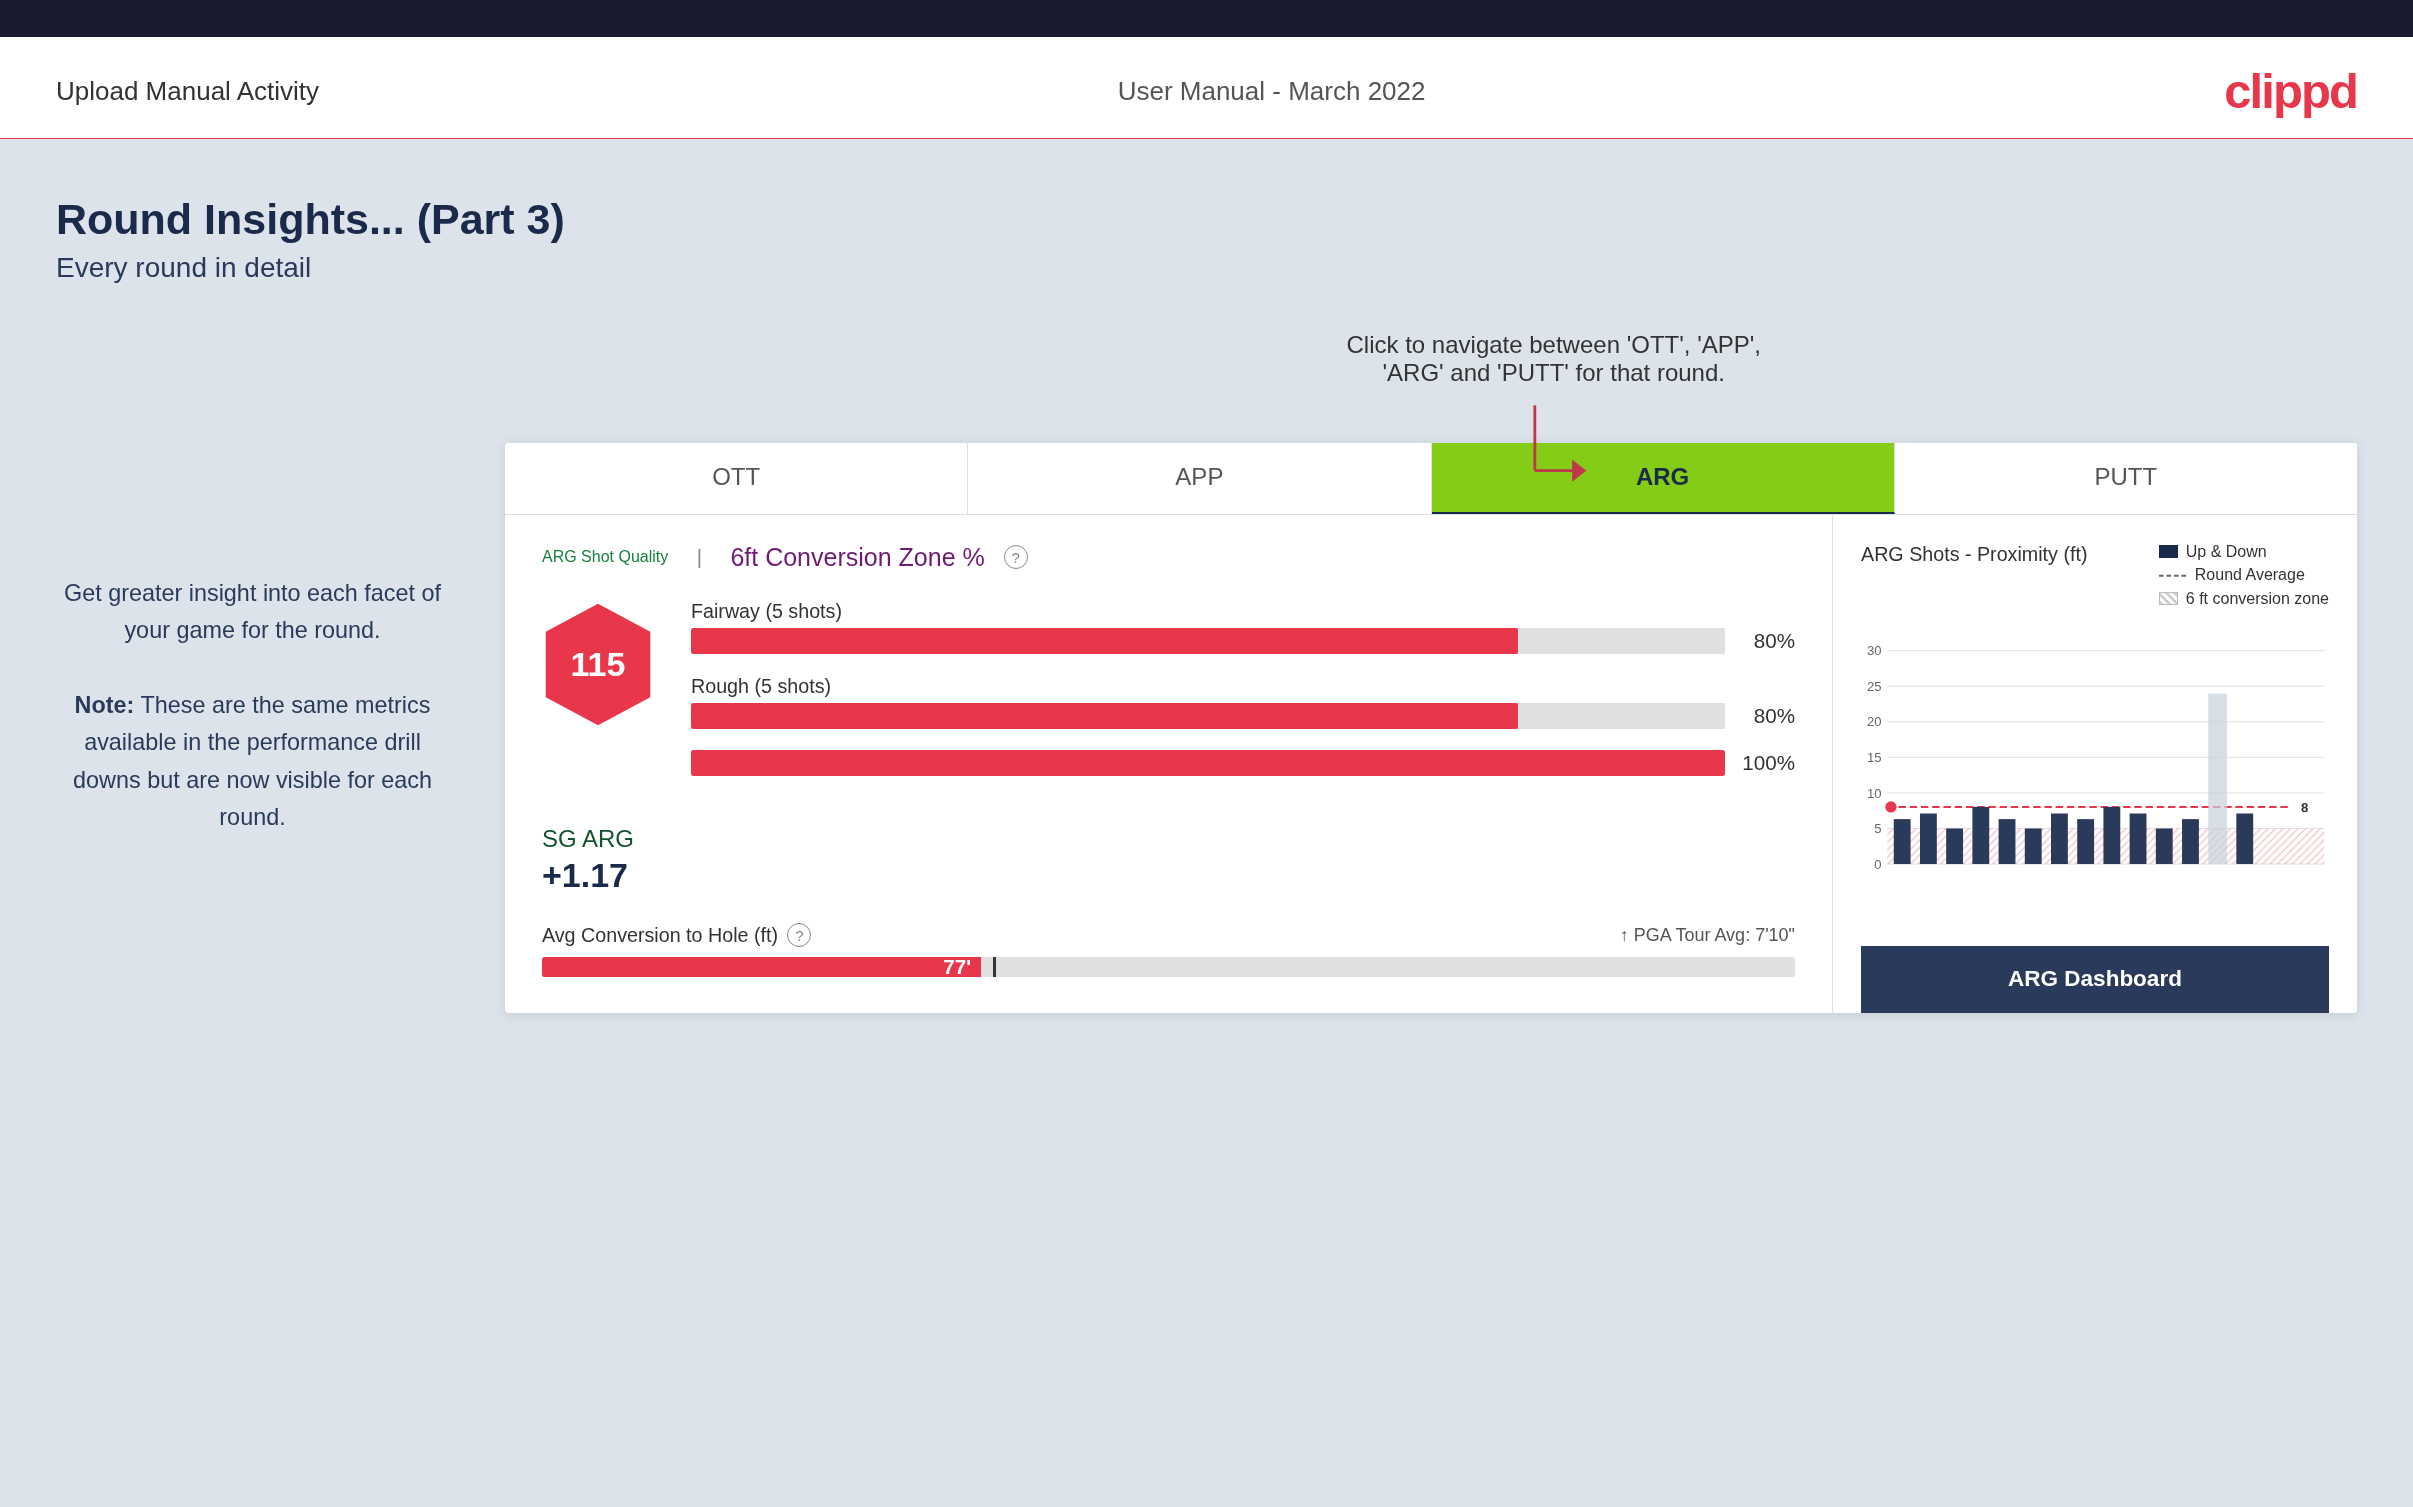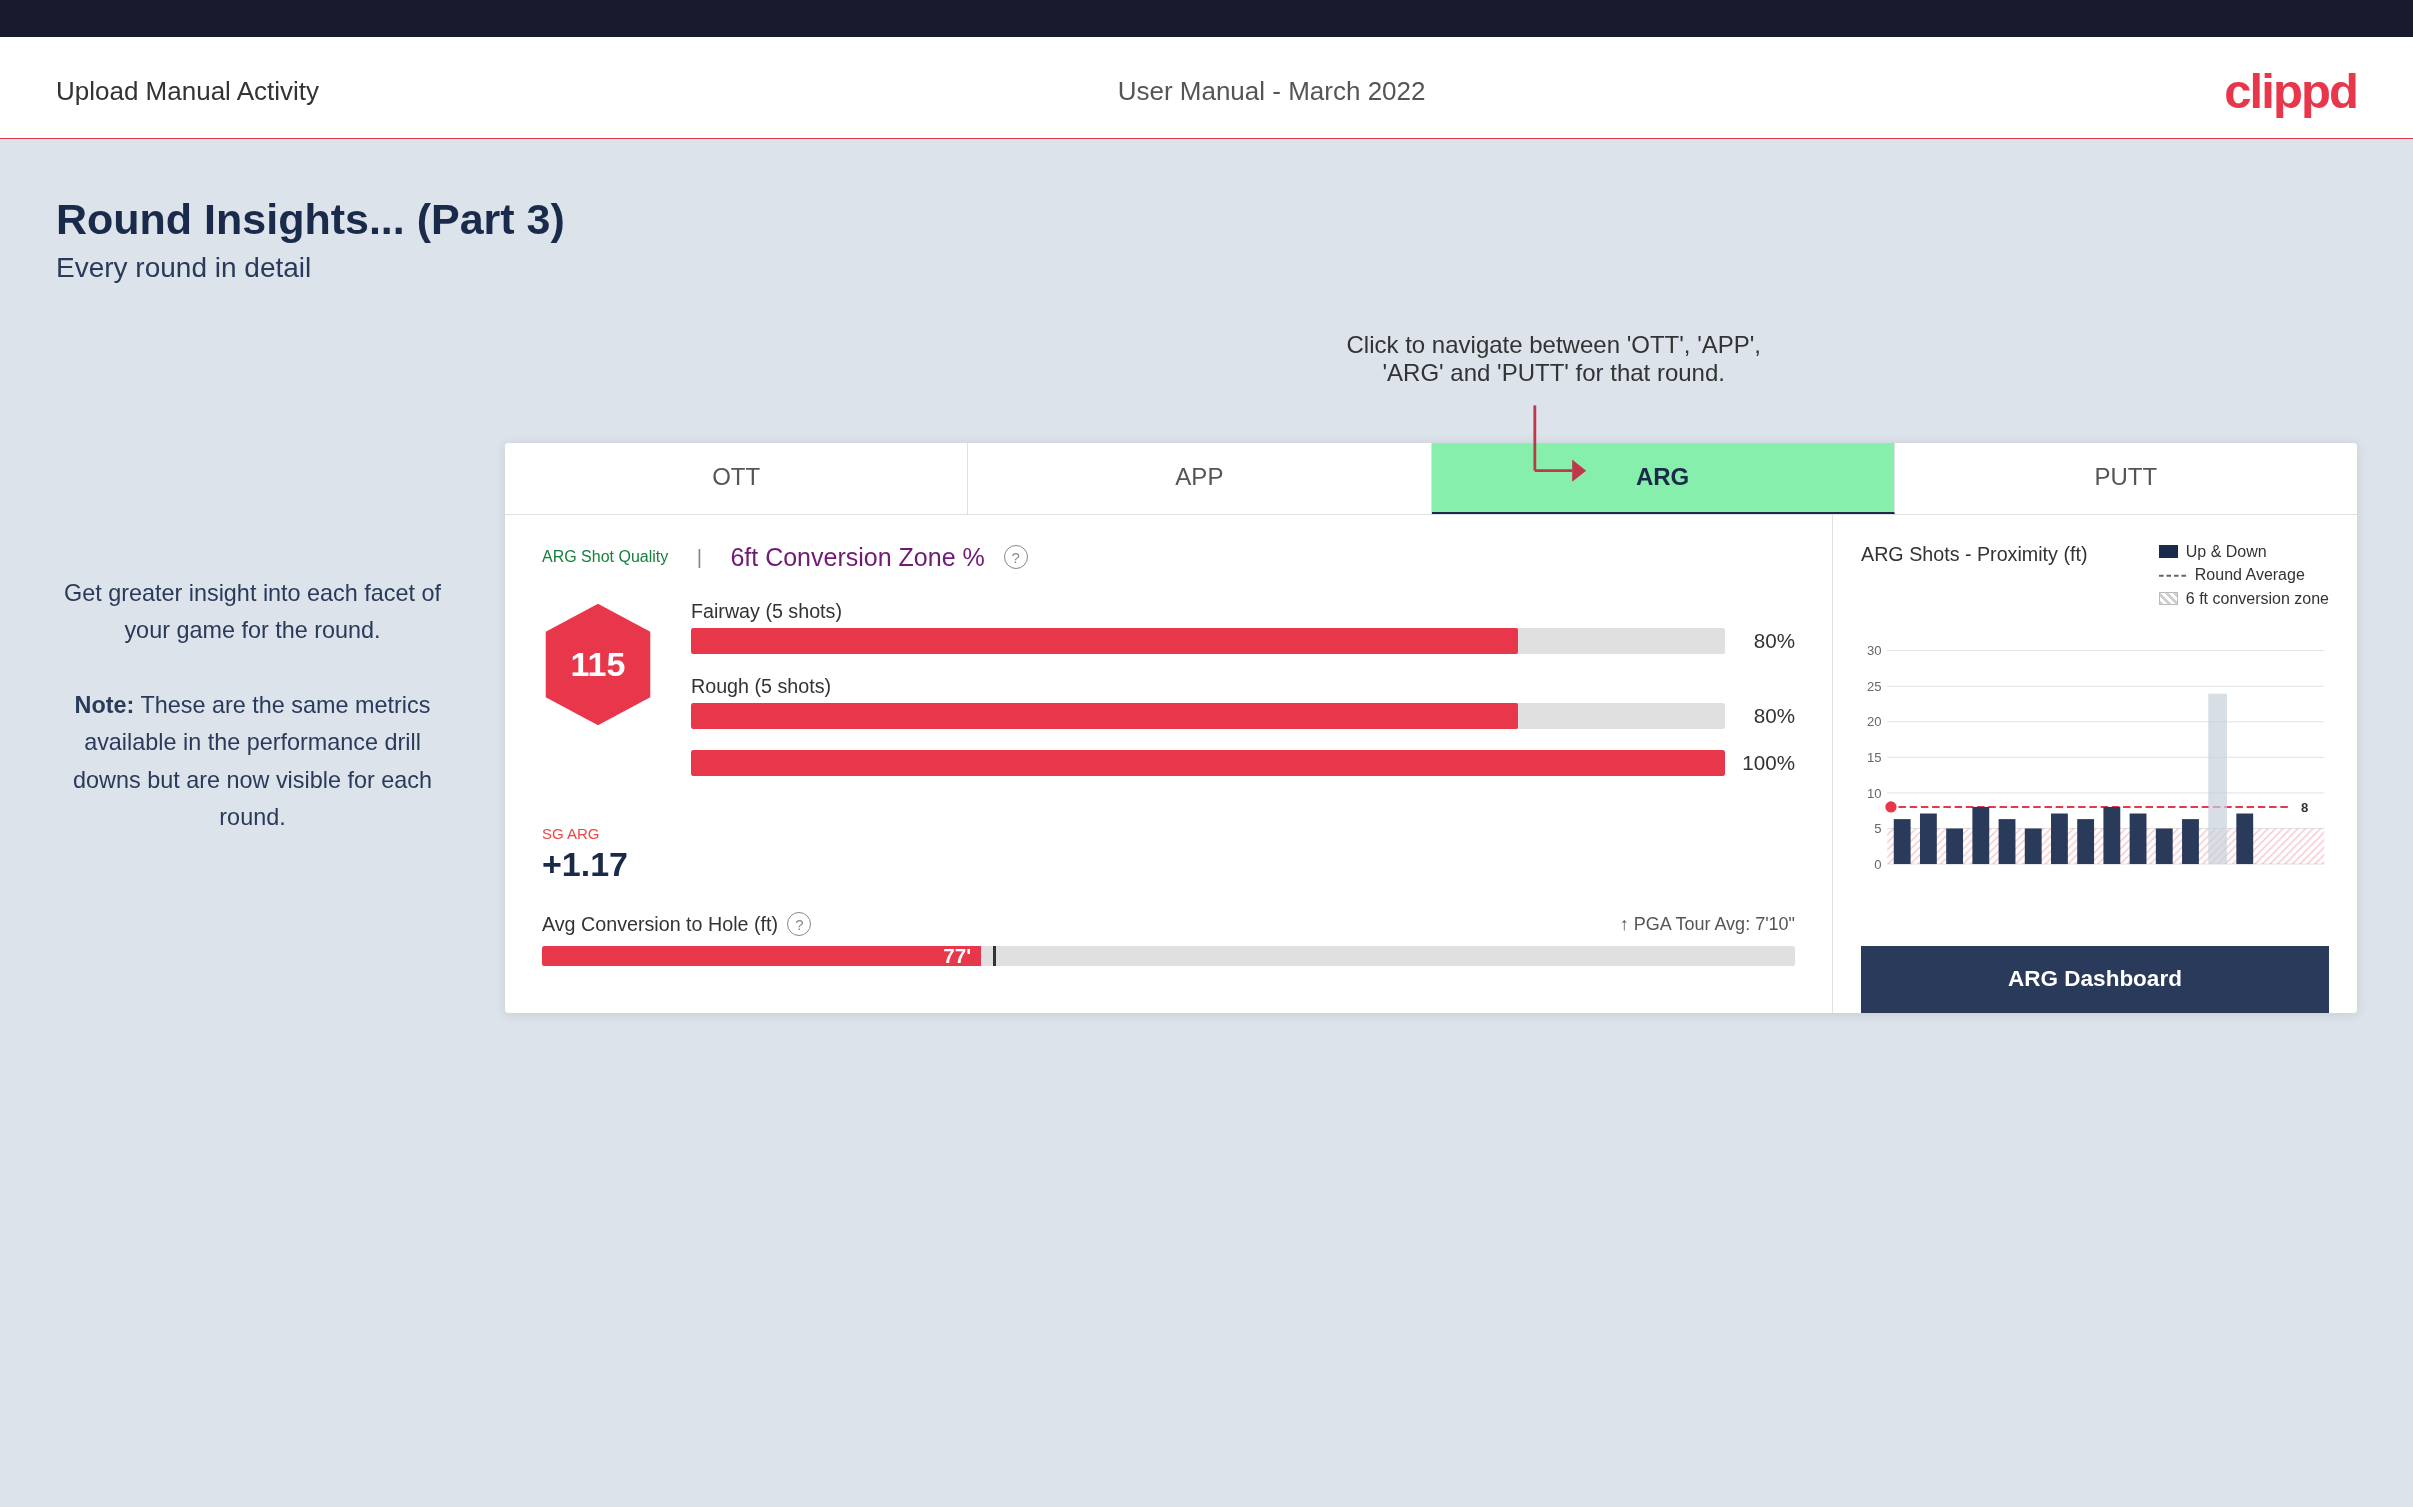--- a/index.html
+++ b/index.html
@@ -130,21 +130,21 @@
       flex: 1;
       padding: 20.6px 9.4px;
       text-align: center;
       font-size: 24px;
       color: #555;
       cursor: pointer;
       border-right: 0.9px solid #e0e0e0;
     }
     .tab:last-child { border-right: none; }
     .tab.active {
-      background: #86efac;
+      background: #84cc16;
       color: #1a2a4a;
       font-weight: 600;
       border-bottom: 2.8px solid #1a2a4a;
     }
 
     
     .card-body {
       display: flex;
     }
 
@@ -246,22 +246,22 @@
       min-width: 56px;
       text-align: right;
     }
 
     
     .sg-section {
       margin-top: 28px;
       margin-bottom: 28px;
     }
     .sg-label {
-      font-size: 15px;
-      color: #ef4444;
+      font-size: 24px;
+      color: #14532d;
       margin-bottom: 3.7px;
     }
     .sg-value {
       font-size: 34px;
       font-weight: 700;
       color: #1a2a4a;
     }
 
     
     .proximity-section {

